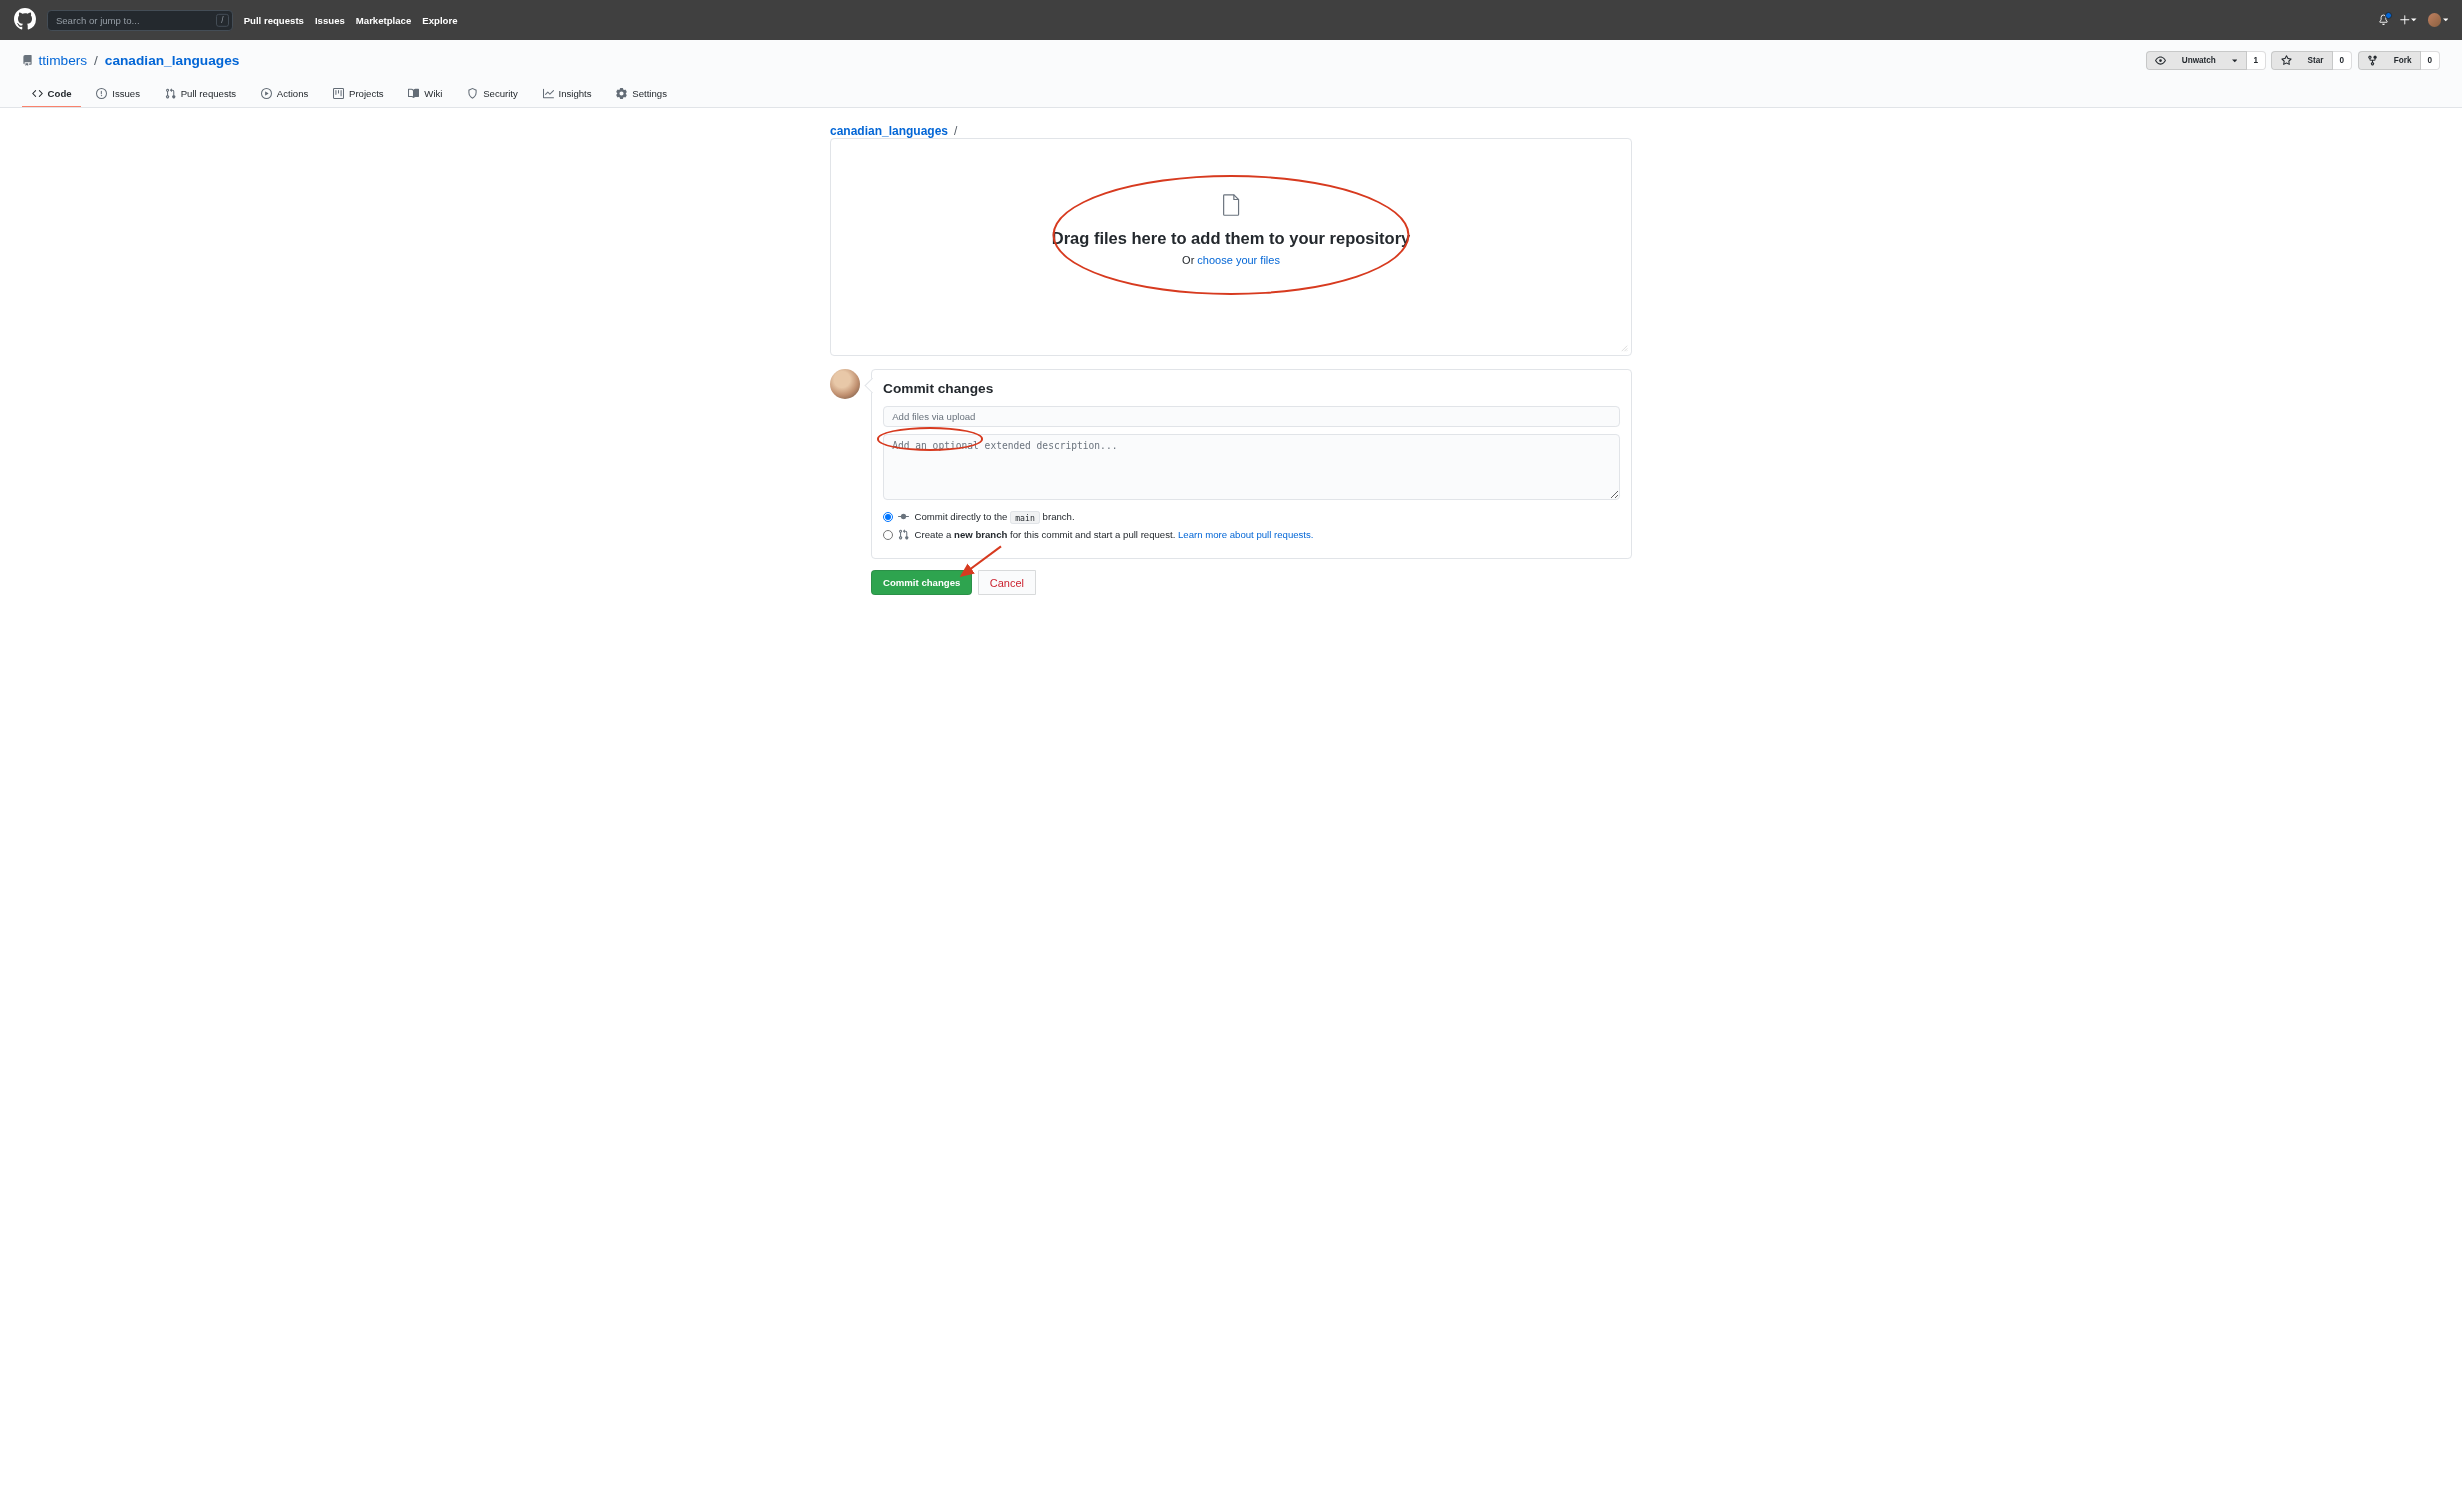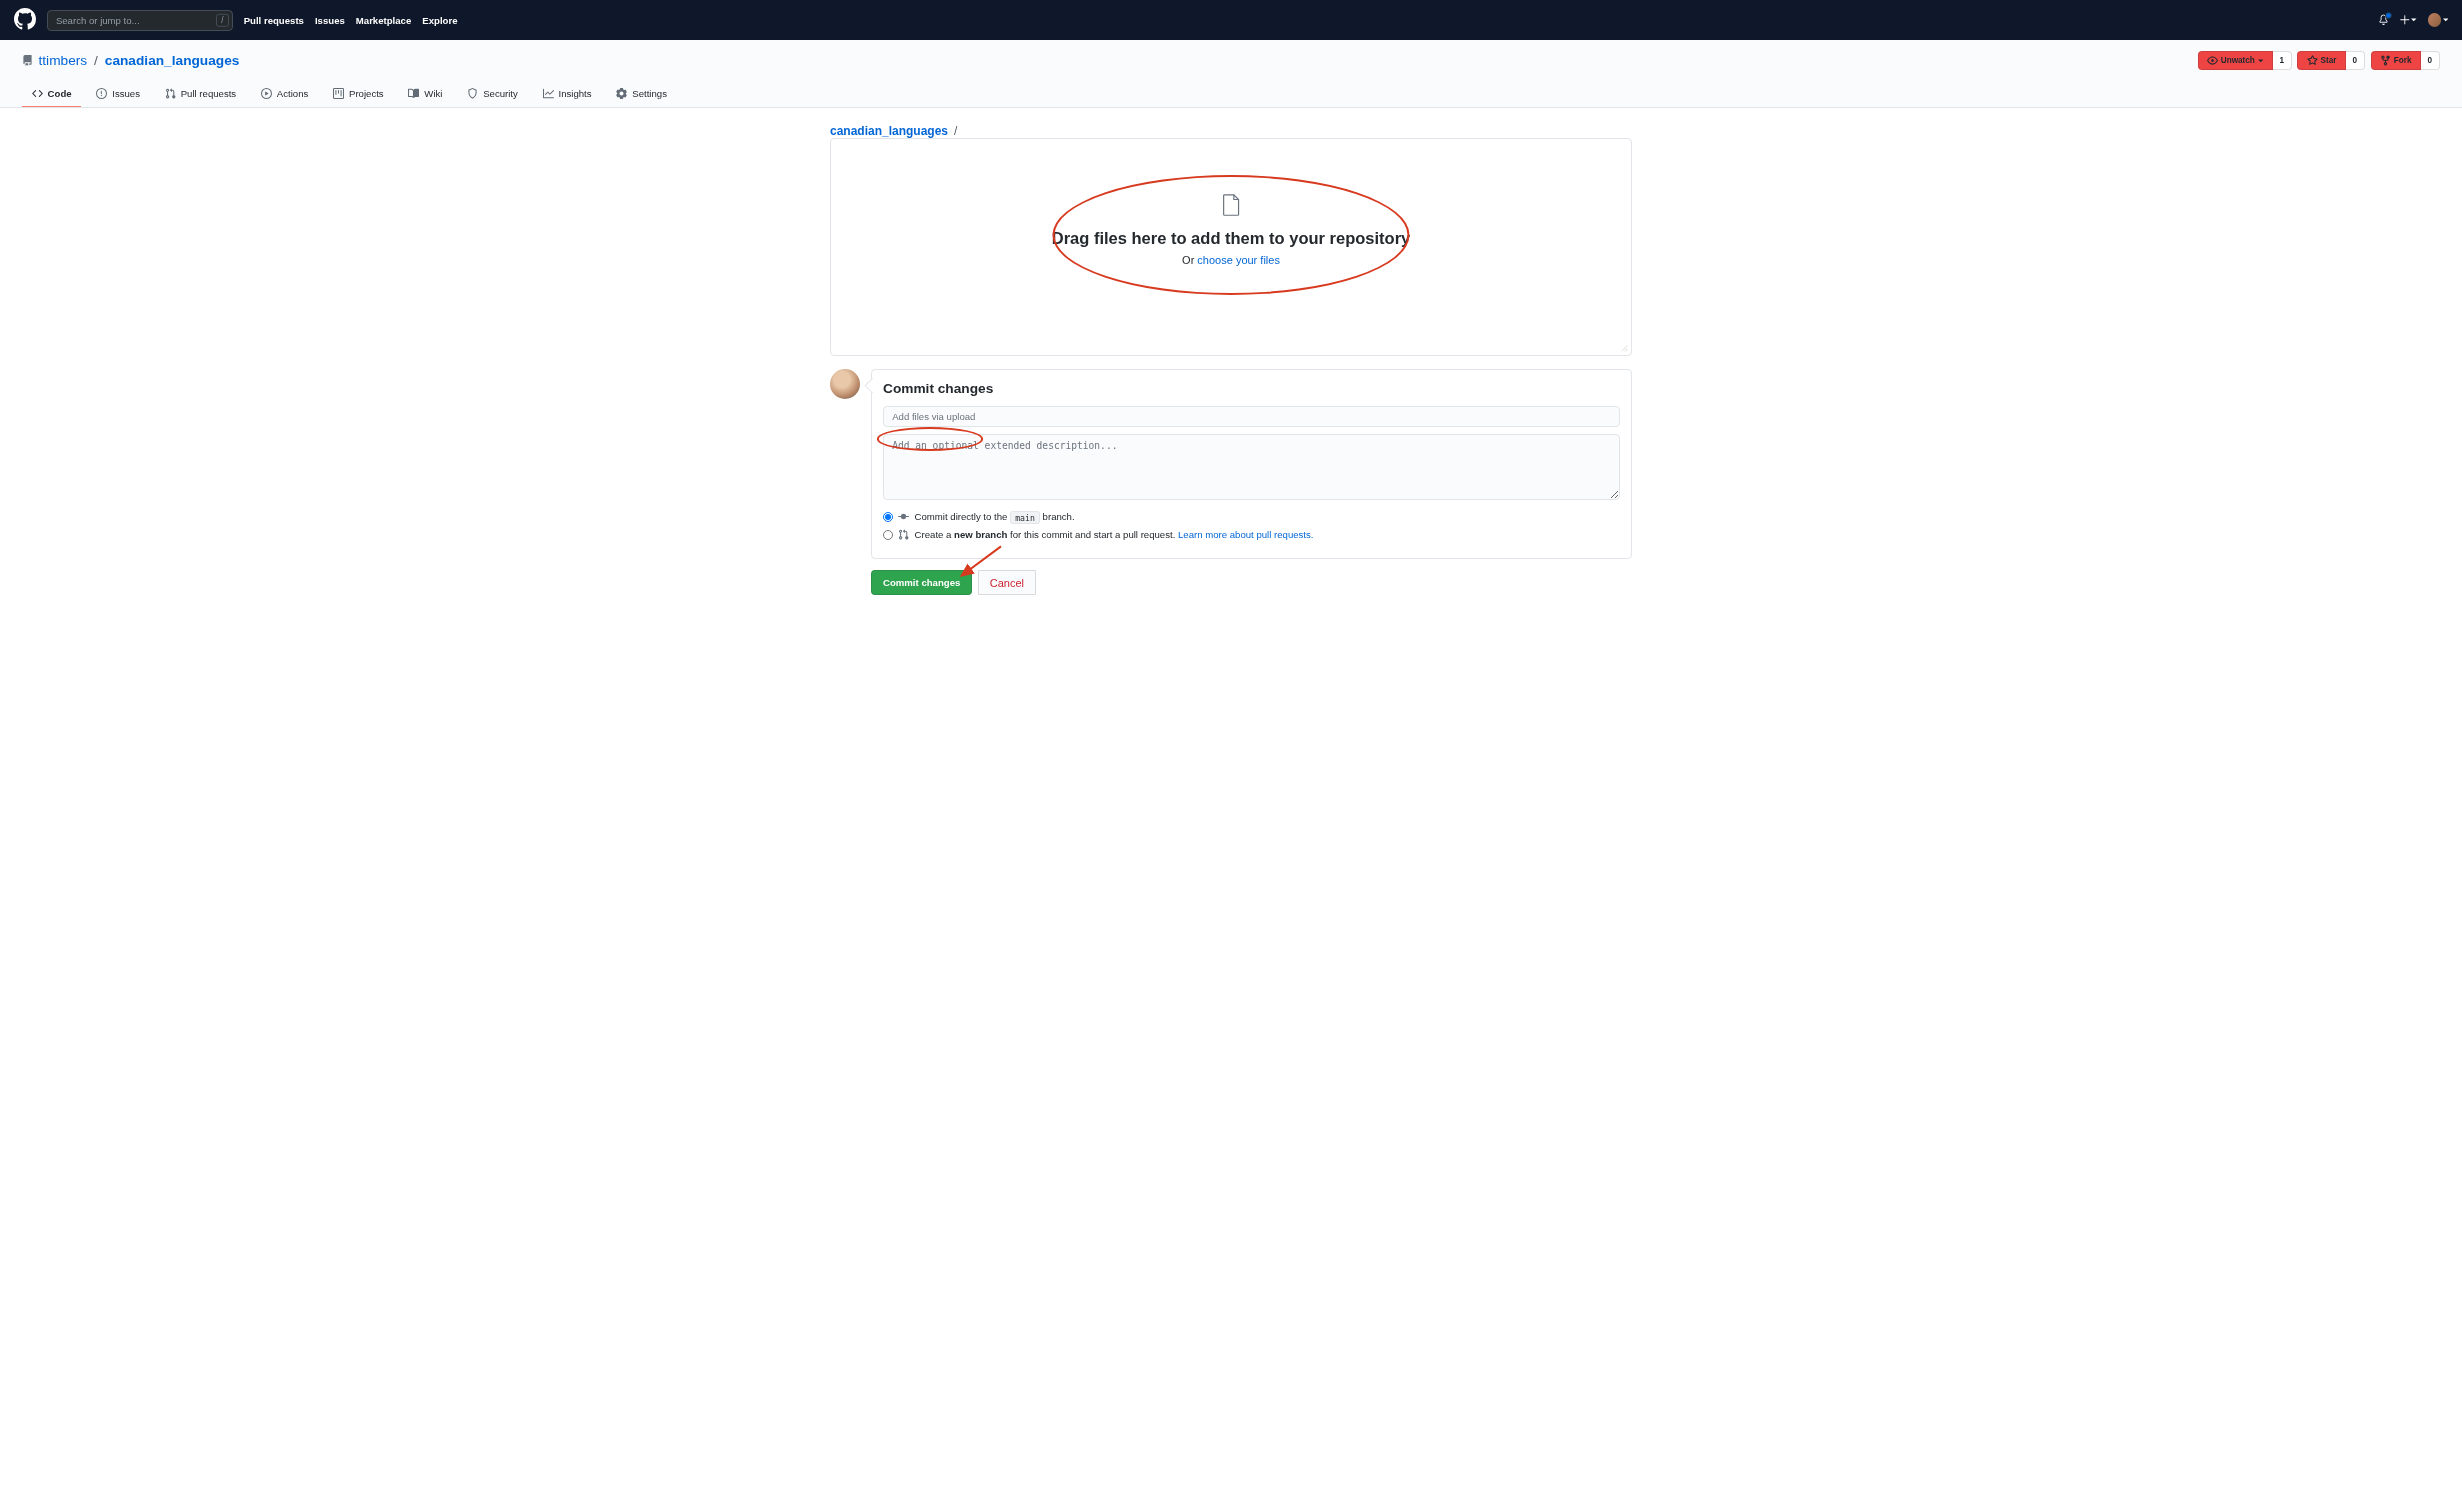--- a/index.html
+++ b/index.html
@@ -1,20 +1,20 @@
 <!DOCTYPE html>
 <html style="font-size:11px"><head>
 <meta charset="utf-8">
 <style>
 * { box-sizing: border-box; margin: 0; padding: 0; }
 body { font-family: -apple-system, BlinkMacSystemFont, "Segoe UI", Helvetica, Arial, sans-serif; font-size: 9.6px; color: #24292e; background: #fff; }
 a { text-decoration: none; }
 
 
-.header { background: #0f172a; display: flex; align-items: center; padding: 8.2px 13.7px; }
+.header { background: #404040; display: flex; align-items: center; padding: 8.2px 13.7px; }
 .logo-icon { color: #fff; margin-right: 11px; }
 .search-box { position: relative; width: 186px; margin-right: 11px; }
 .search-input { width: 100%; background: #24292e; border: 0.7px solid #444d56; border-radius: 4.1px; color: #fff; padding: 4.1px 8.2px; font-size: 9.6px; }
 .search-input::placeholder { color: #959da5; }
 .search-slash { position: absolute; right: 4.1px; top: 50%; transform: translateY(-50%); border: 0.7px solid #444d56; border-radius: 2.7px; color: #959da5; padding: 0.7px 4.1px; font-size: 8.2px; }
 .nav-links { display: flex; gap: 11px; }
 .nav-links a { color: #fff; font-weight: 600; font-size: 9.6px; }
 .header-right { margin-left: auto; display: flex; align-items: center; gap: 11px; color: #fff; }
 .notif-wrap { position: relative; }
 .notif-dot { position: absolute; top: -1.4px; right: -2.7px; width: 6.9px; height: 6.9px; background: #0366d6; border: 1.4px solid #24292e; border-radius: 50%; }
@@ -24,21 +24,21 @@
 
 .repo-head { padding: 11px 22px 0; border-bottom: 0.7px solid #e1e4e8; background: #fafbfc; }
 .repo-title-row { display: flex; align-items: center; margin-bottom: 11px; }
 .repo-title { display: flex; align-items: center; gap: 5.5px; font-size: 13.7px; }
 .repo-title a { color: #0366d6; }
 .repo-title .owner { font-weight: 400; }
 .repo-title .sep { color: #586069; margin: 0 1.4px; }
 .repo-title .name { font-weight: 600; }
 .repo-actions { margin-left: auto; display: flex; gap: 5.5px; }
 .btn-group { display: flex; }
-.btn { display: inline-flex; align-items: center; gap: 3px; padding: 2.7px 8.2px; font-size: 8.2px; font-weight: 600; color: #24292e; background: #ef4444; border: 0.7px solid rgba(27,31,35,0.15); border-radius: 4.1px; cursor: pointer; }
+.btn { display: inline-flex; align-items: center; gap: 16px; padding: 2.7px 8.2px; font-size: 8.2px; font-weight: 600; color: #24292e; background: #e5e5e5; border: 0.7px solid rgba(27,31,35,0.15); border-radius: 4.1px; cursor: pointer; }
 .btn-group .btn { border-radius: 4.1px 0 0 4.1px; }
 .social-count { display: inline-flex; align-items: center; padding: 2.7px 6.9px; font-size: 8.2px; font-weight: 600; color: #24292e; background: #fff; border: 0.7px solid rgba(27,31,35,0.15); border-left: 0; border-radius: 0 4.1px 4.1px 0; }
 
 
 .repo-tabs { display: flex; gap: 5.5px; }
 .repo-tab { display: flex; align-items: center; gap: 5px; padding: 6.9px 9.6px; font-size: 9.6px; color: #24292e; border-bottom: 1.4px solid transparent; cursor: pointer; }
 .repo-tab.selected { font-weight: 600; border-bottom-color: #f9826c; }
 .repo-tab .icon { color: #636c76; }
 .repo-tab.selected .icon { color: #24292e; }
 

